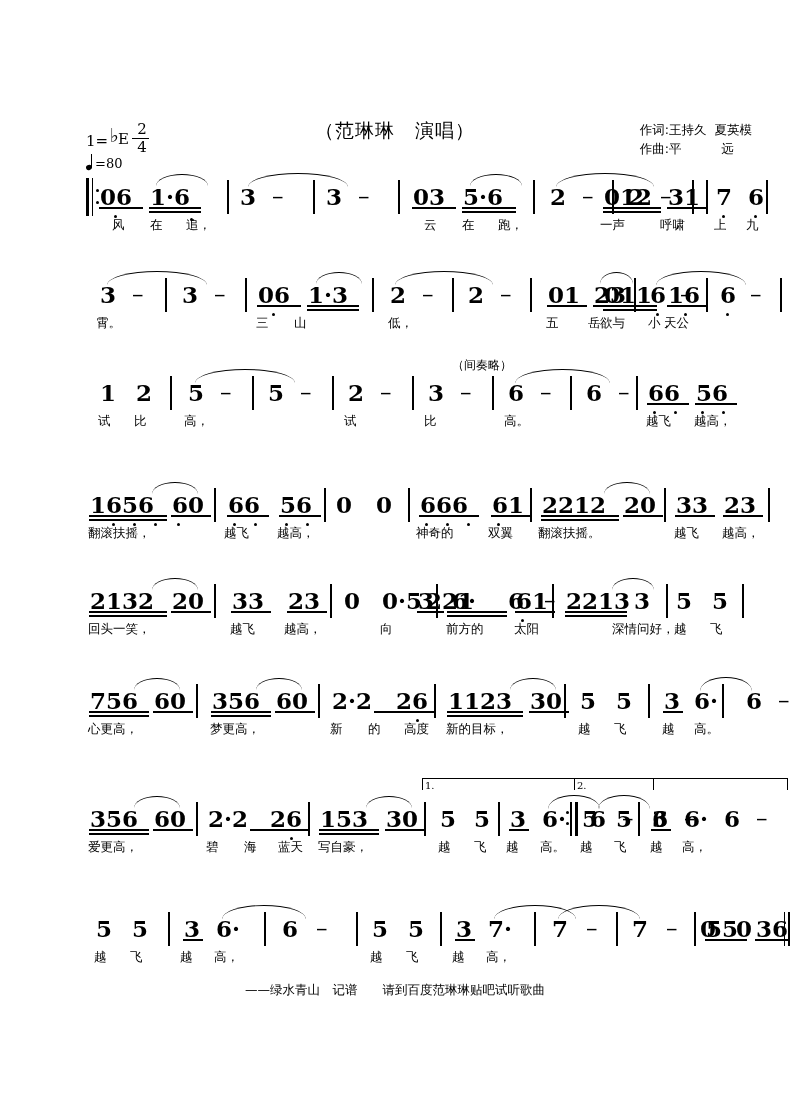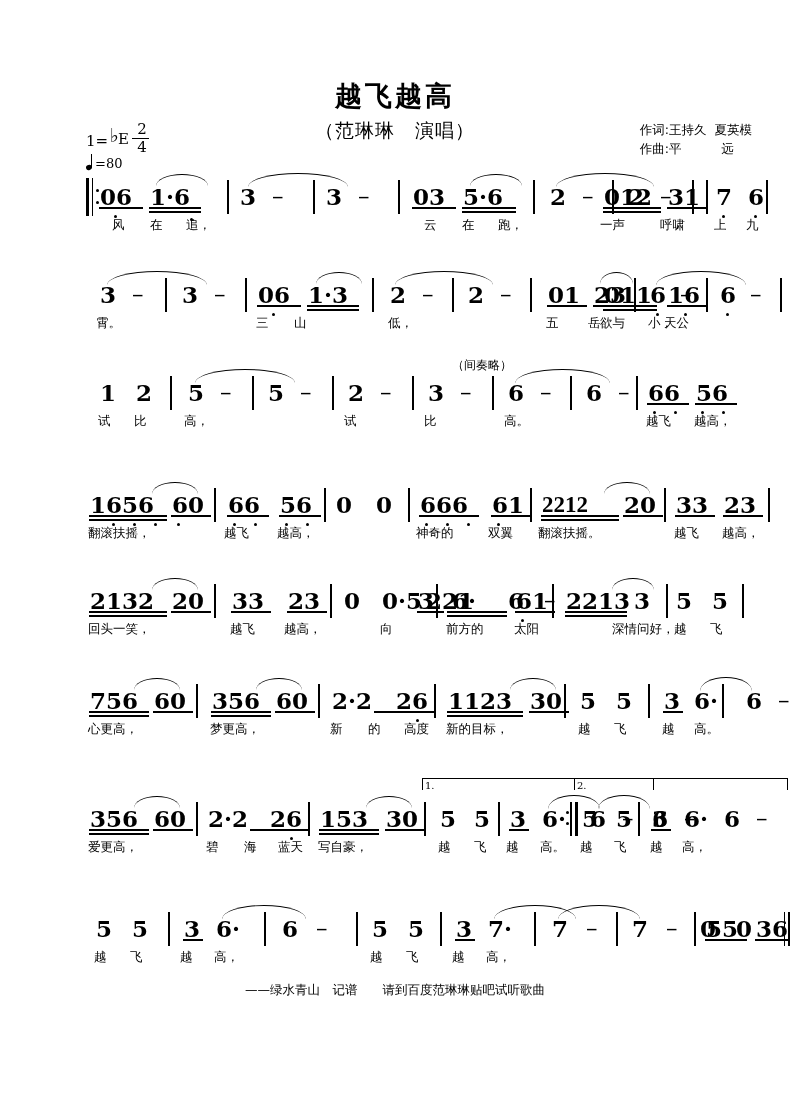--- a/index.html
+++ b/index.html
@@ -90,21 +90,20 @@
   .footer{
     position:absolute;left:0;top:982px;width:790px;text-align:center;
     font-family:"DejaVu Sans",sans-serif;font-size:12.5px;color:#000;white-space:pre;
   }
 </style>
 </head>
 <body>
 
 <div class="sheet">
 
-  <div class="title">越飞越高</div>
   <div class="subtitle">（范琳琳　演唱）</div>
   <div class="credits"><span>作词:王持久  夏英模</span><br><span>作曲:平          远</span></div>
 
   <div class="keyblock">
     <span class="k1">1=</span>
     <span class="flat">♭</span>
     <span class="note-e">E</span>
     <span class="meter">
       <span class="num">2</span>
       <span class="bar"></span>
@@ -309,21 +308,21 @@
           <div class="n" style="left: 336px; bottom: 8px;">0</div>
           <div class="n" style="left: 376px; bottom: 8px;">0</div>
           <div class="n" style="left: 420px; bottom: 8px;">666</div>
           <div class="beam" style="left: 419px; width: 60px; top: 35px;"></div>
           <div class="odot" style="left: 425px; top: 43px;"></div>
           <div class="odot" style="left: 446px; top: 43px;"></div>
           <div class="odot" style="left: 467px; top: 43px;"></div>
           <div class="n" style="left: 492px; bottom: 8px;">61</div>
           <div class="beam" style="left: 491px; width: 40px; top: 35px;"></div>
           <div class="odot" style="left: 497px; top: 43px;"></div>
-          <div class="n" style="left: 542px; bottom: 8px; font-family: Liberation Serif, serif;">2212</div>
+          <div class="n" style="left: 542px; bottom: 8px;">2212</div>
           <div class="beam" style="left: 541px; width: 78px; top: 35px;"></div>
           <div class="beam" style="left: 541px; width: 78px; top: 39px;"></div>
           <div class="n" style="left: 624px; bottom: 8px;">20</div>
           <div class="beam" style="left: 623px; width: 40px; top: 35px;"></div>
           <div class="slur" style="left: 604px; top: 2px; width: 46px;"></div>
           <div class="n" style="left: 676px; bottom: 8px;">33</div>
           <div class="beam" style="left: 675px; width: 40px; top: 35px;"></div>
           <div class="n" style="left: 724px; bottom: 8px;">23</div>
           <div class="beam" style="left: 723px; width: 40px; top: 35px;"></div>
         </div>

